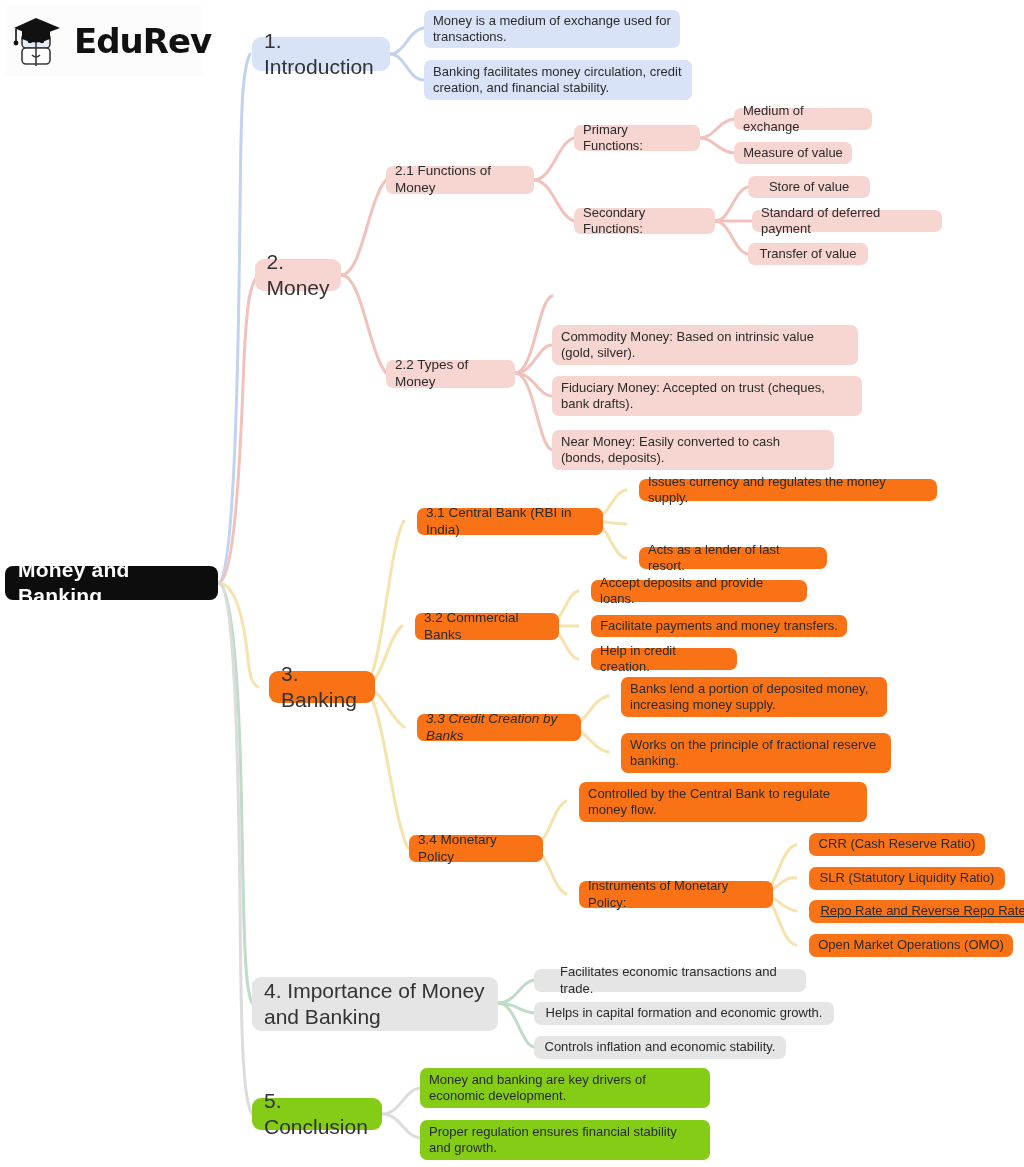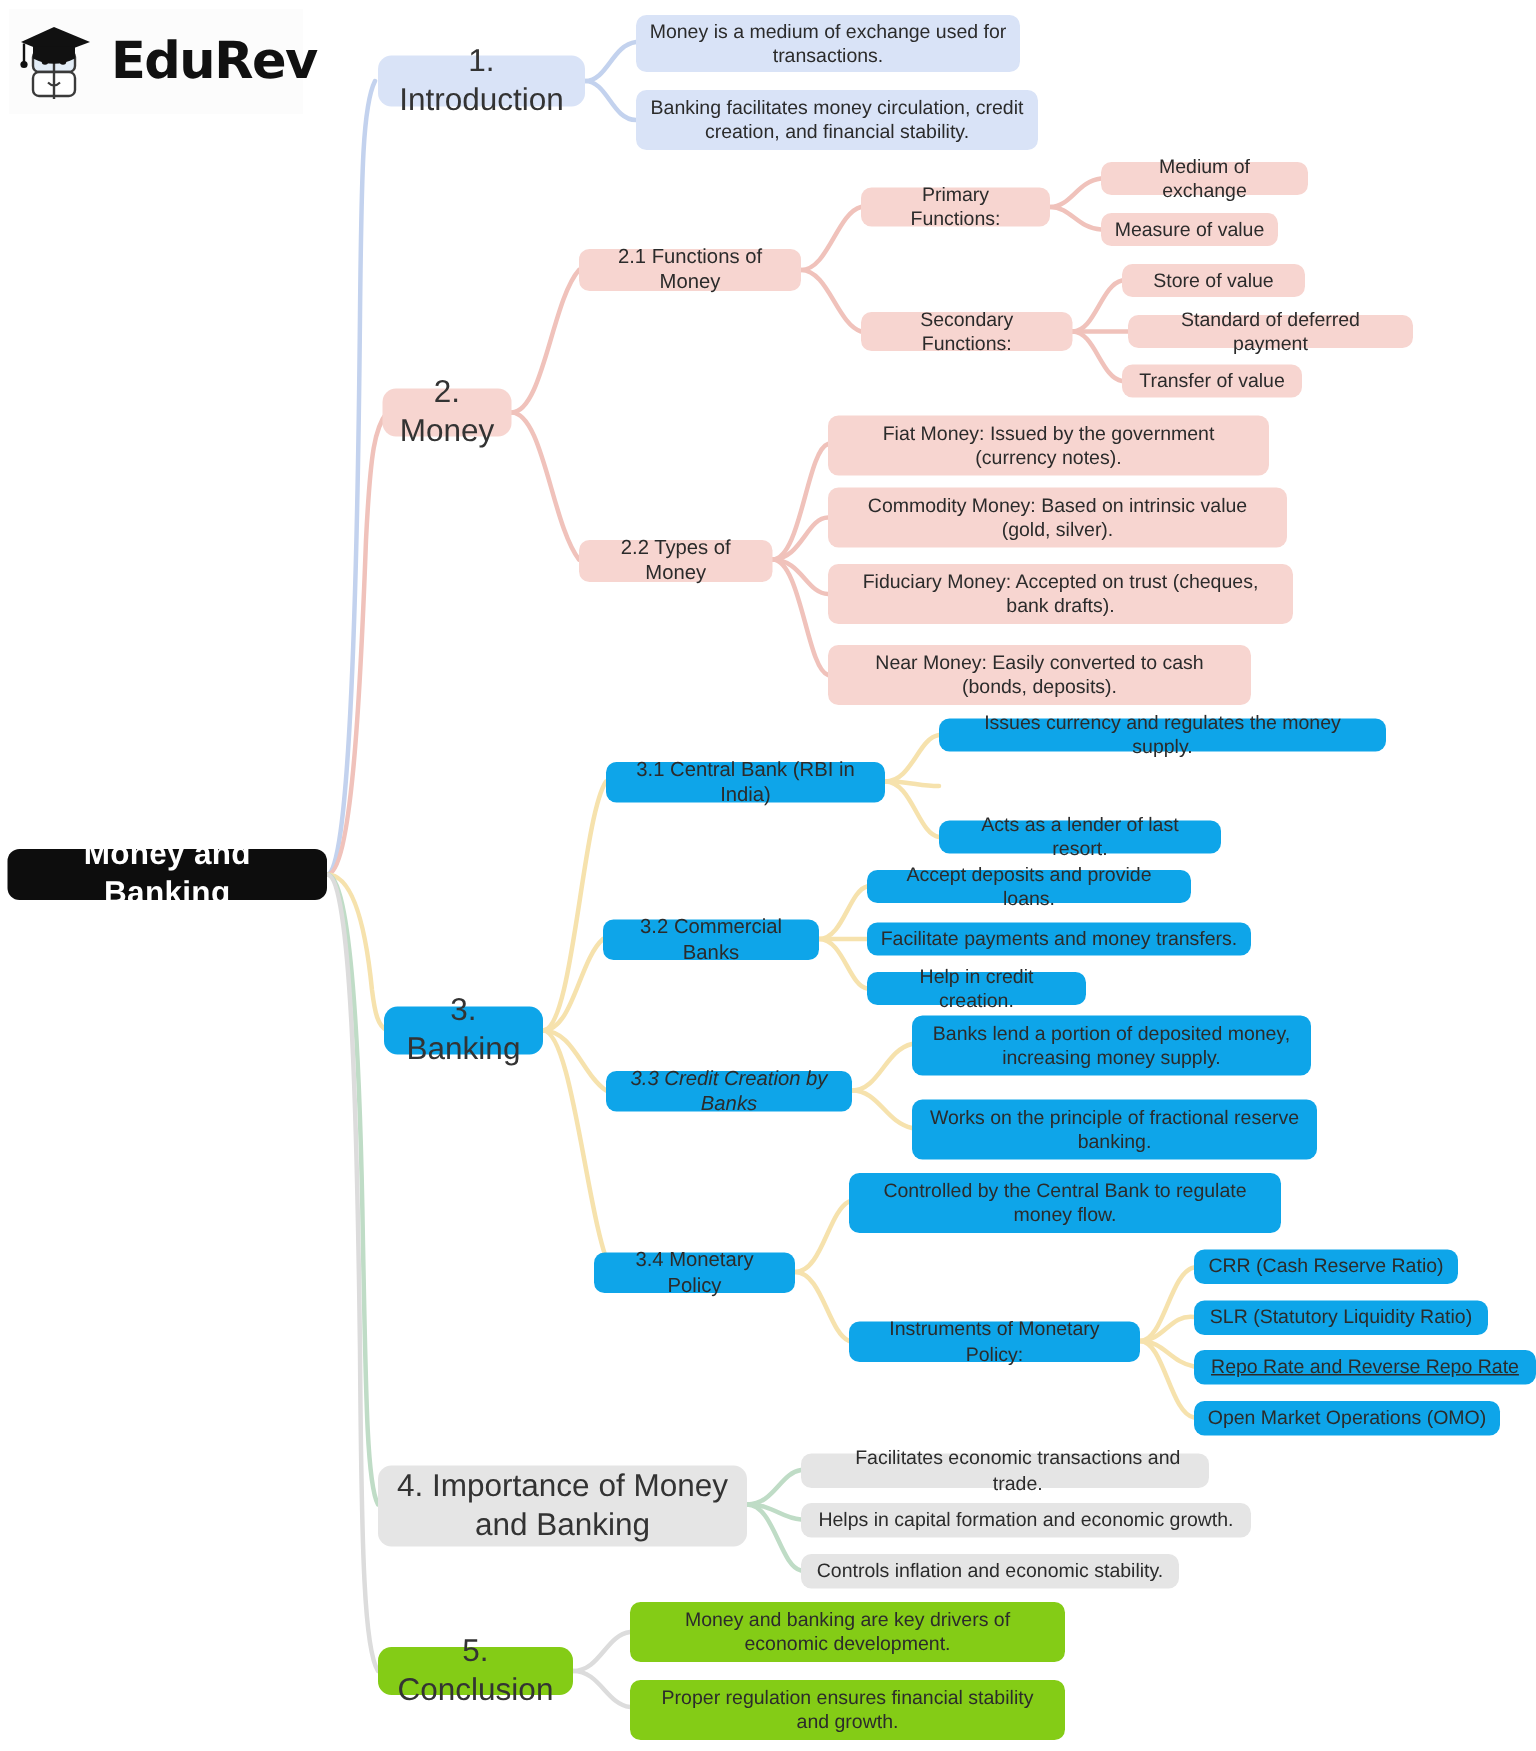--- a/index.html
+++ b/index.html
@@ -7,34 +7,34 @@
     width:1024px;height:1167px;background:#ffffff;
     font-family:"Liberation Sans", sans-serif;
     position:relative;overflow:hidden;
   }
   #canvas{position:absolute;inset:0;width:1024px;height:1167px;}
   svg.links{position:absolute;left:0;top:0;width:1024px;height:1167px;pointer-events:none;}
   .node{
     position:absolute;box-sizing:border-box;
     border-radius:7px;
     display:flex;align-items:center;justify-content:center;
-    text-align:center;color:#2b2b2b;line-height:1.25;
+    color:#2b2b2b;line-height:1.25;
     padding:5px 9px;
   }
   .root{
     background:#0d0d0d;color:#ffffff;font-weight:bold;font-size:21px;
     border-radius:8px;padding:7px 13px;letter-spacing:.2px;
   }
   .lvl1{font-size:21px;color:#333;border-radius:9px;padding:6px 12px;}
   .lvl2{font-size:13.5px;}
   .lvl3{font-size:13px;}
   .leaf{font-size:13px;}
   .c-blue{background:#d9e3f7;}
   .c-pink{background:#f7d5d0;}
-  .c-yellow{background:#0ea5e9;}
+  .c-yellow{background:#f97316;margin-left:13px;}
   .c-green{background:#e5e5e5;}
   .c-gray{background:#84cc16;}
   .logo{
     position:absolute;left:6px;top:6px;width:196px;height:70px;
     background:#fcfcfc;display:flex;align-items:center;gap:6px;
   }
   .logo-mark{width:62px;height:62px;position:relative;flex:0 0 62px;}
   .logo-text{font-size:34px;font-weight:bold;color:#111;letter-spacing:-1px;font-family:"DejaVu Sans", sans-serif;}
 </style>
 </head>
@@ -136,21 +136,20 @@
   <div class="node lvl3 c-pink" style="left:574px;top:125px;width:126px;height:26px;">Primary Functions:</div>
   <div class="node leaf c-pink" style="left:734px;top:108px;width:138px;height:22px;">Medium of exchange</div>
   <div class="node leaf c-pink" style="left:734px;top:142px;width:118px;height:22px;">Measure of value</div>
 
   <div class="node lvl3 c-pink" style="left:574px;top:208px;width:141px;height:26px;">Secondary Functions:</div>
   <div class="node leaf c-pink" style="left:748px;top:176px;width:122px;height:22px;">Store of value</div>
   <div class="node leaf c-pink" style="left:752px;top:210px;width:190px;height:22px;">Standard of deferred payment</div>
   <div class="node leaf c-pink" style="left:748px;top:243px;width:120px;height:22px;">Transfer of value</div>
 
   <div class="node lvl2 c-pink" style="left:386px;top:360px;width:129px;height:28px;">2.2 Types of Money</div>
-  <div class="node leaf c-pink" style="left:552px;top:277px;width:294px;height:40px;">Fiat Money: Issued by the government (currency notes).</div>
   <div class="node leaf c-pink" style="left:552px;top:325px;width:306px;height:40px;">Commodity Money: Based on intrinsic value (gold, silver).</div>
   <div class="node leaf c-pink" style="left:552px;top:376px;width:310px;height:40px;">Fiduciary Money: Accepted on trust (cheques, bank drafts).</div>
   <div class="node leaf c-pink" style="left:552px;top:430px;width:282px;height:40px;">Near Money: Easily converted to cash (bonds, deposits).</div>
 
   <div class="node lvl1 c-yellow" style="left:256px;top:671px;width:106px;height:32px;">3. Banking</div>
 
   <div class="node lvl2 c-yellow" style="left:404px;top:508px;width:186px;height:27px;">3.1 Central Bank (RBI in India)</div>
   <div class="node leaf c-yellow" style="left:626px;top:479px;width:298px;height:22px;">Issues currency and regulates the money supply.</div>
   <div class="node leaf c-yellow" style="left:626px;top:547px;width:188px;height:22px;">Acts as a lender of last resort.</div>
 

